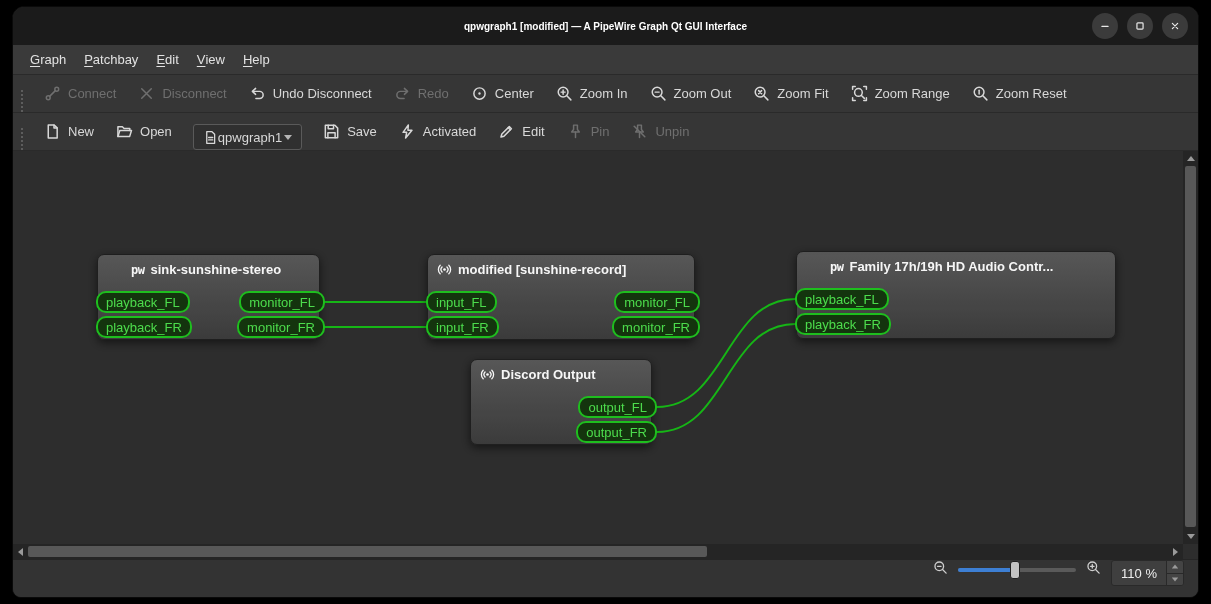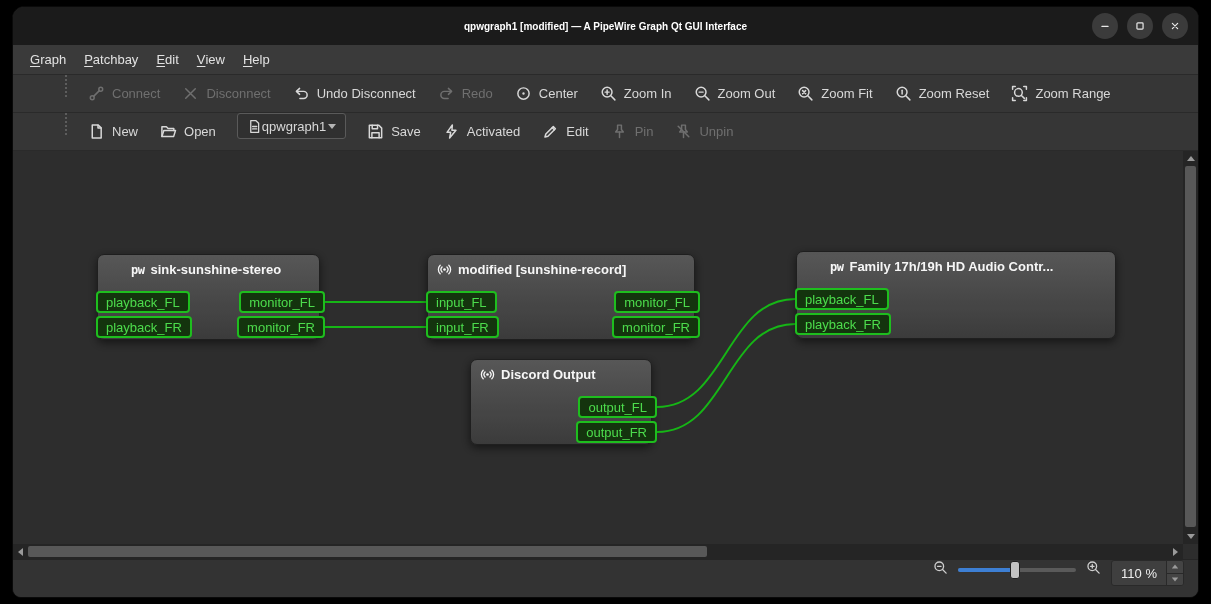--- a/index.html
+++ b/index.html
@@ -19,21 +19,21 @@
             display:flex; align-items:center; justify-content:center; cursor:default; }
 
   
   .menubar { flex:0 0 30px; background:#3a3a3a; border-bottom:1px solid #2a2a2a;
              display:flex; align-items:stretch; padding-left:8px; }
   .menu-item { color:#e2e2e2; padding:0 9px; display:flex; align-items:center; }
   .menu-item u { text-decoration:underline; text-underline-offset:2px; }
 
   
   .toolbar { flex:0 0 38px; background:#363636; border-bottom:1px solid #2a2a2a;
-             display:flex; align-items:flex-start;padding-left:44px; }
+             display:flex; align-items:flex-end; }
   .tb-handle { width:8px; height:22px; margin:0 4px 0 8px; border-left:2px dotted #5d5d5d; }
   .tb-item { display:flex; align-items:center; gap:7px; padding:0 11px; height:100%;
              color:#d8d8d8; white-space:nowrap; }
   .tb-item.disabled { color:#6f6f6f; }
   .tb-ic { display:flex; align-items:center; }
   .combo { display:flex; align-items:center; background:#303030; border:1px solid #5a5a5a;
            border-radius:3px; height:26px; padding:0 9px; margin:0 10px; color:#d8d8d8; }
   .caret { width:0; height:0; border-left:4px solid transparent; border-right:4px solid transparent;
            border-top:5px solid #b5b5b5; margin-left:2px; }
 
@@ -45,21 +45,21 @@
 
   .node { position:absolute; z-index:1; border-radius:7px;
           background:linear-gradient(#595959, #3c3c3c); border:1px solid #1f1f1f;
           box-shadow:0 3px 8px rgba(0,0,0,.55); opacity:0.96; }
   .node-header { display:flex; align-items:center; gap:6px; padding:7px 9px;
                  color:#ffffff; font-weight:bold; white-space:nowrap; overflow:hidden; }
   .pw-ic { font-family:"DejaVu Sans Mono", monospace; font-weight:bold; font-size:12px;
            color:#ffffff; letter-spacing:-0.5px;margin-left:24px; }
   .app-ic { display:flex; align-items:center; color:#ffffff; }
   .port { position:absolute; height:22px; display:flex; align-items:center; padding:0 8px;
-          border:2px solid #1ec41e; border-radius:4px; background:#14350d;
+          border:2px solid #1ec41e; border-radius:10px; background:#14350d;
           color:#4ee44e; white-space:nowrap; z-index:2; }
   .port.in { left:-2px; }
   .port.out { right:-6px; }
 
   
   .vscroll { grid-column:2; grid-row:1; position:relative; background:#252525; }
   .hscroll { grid-column:1; grid-row:2; position:relative; background:#252525; }
   .corner  { grid-column:2; grid-row:2; background:#2d2d2d; }
   .vthumb { position:absolute; left:2px; right:2px; top:15px; bottom:17px; background:#585858; border-radius:2px; }
   .hthumb { position:absolute; top:2px; bottom:2px; left:15px; width:58%; background:#585858; border-radius:2px; }
@@ -201,36 +201,36 @@
               <circle cx="6.7" cy="6.7" r="4.6"></circle>
               <path d="M10.2 10.2 L14 14"></path>
               <path d="M5.3 5.3 L8.1 8.1 M8.1 5.3 L5.3 8.1"></path>
             </svg>
           </span>
           <span>Zoom Fit</span>
         </div>
         <div class="tb-item">
           <span class="tb-ic">
             <svg width="17" height="17" viewBox="0 0 16 16" fill="none" stroke="currentColor" stroke-width="1.4" stroke-linecap="round" stroke-linejoin="round">
+              <path d="M1.5 4 V1.5 H4 M12 1.5 H14.5 V4 M14.5 12 V14.5 H12 M4 14.5 H1.5 V12"></path>
+              <circle cx="7" cy="7" r="3.6"></circle>
+              <path d="M9.8 9.8 L12.6 12.6"></path>
+            </svg>
+          </span>
+          <span>Zoom Range</span>
+        </div>
+        <div class="tb-item">
+          <span class="tb-ic">
+            <svg width="17" height="17" viewBox="0 0 16 16" fill="none" stroke="currentColor" stroke-width="1.4" stroke-linecap="round" stroke-linejoin="round">
               <circle cx="6.7" cy="6.7" r="4.6"></circle>
               <path d="M10.2 10.2 L14 14"></path>
               <path d="M6.7 4.9 V8.5"></path>
             </svg>
           </span>
           <span>Zoom Reset</span>
-        </div>
-        <div class="tb-item">
-          <span class="tb-ic">
-            <svg width="17" height="17" viewBox="0 0 16 16" fill="none" stroke="currentColor" stroke-width="1.4" stroke-linecap="round" stroke-linejoin="round">
-              <path d="M1.5 4 V1.5 H4 M12 1.5 H14.5 V4 M14.5 12 V14.5 H12 M4 14.5 H1.5 V12"></path>
-              <circle cx="7" cy="7" r="3.6"></circle>
-              <path d="M9.8 9.8 L12.6 12.6"></path>
-            </svg>
-          </span>
-          <span>Zoom Range</span>
         </div>
       </div>
 
     <div class="toolbar" id="toolbar-file">
       <div class="tb-handle"></div>
     <div class="tb-item">
           <span class="tb-ic">
             <svg width="17" height="17" viewBox="0 0 16 16" fill="none" stroke="currentColor" stroke-width="1.4" stroke-linecap="round" stroke-linejoin="round">
               <path d="M4 1.8 H9.6 L12.4 4.6 V14.2 H4 Z"></path>
               <path d="M9.4 2 V4.8 H12.2"></path>

